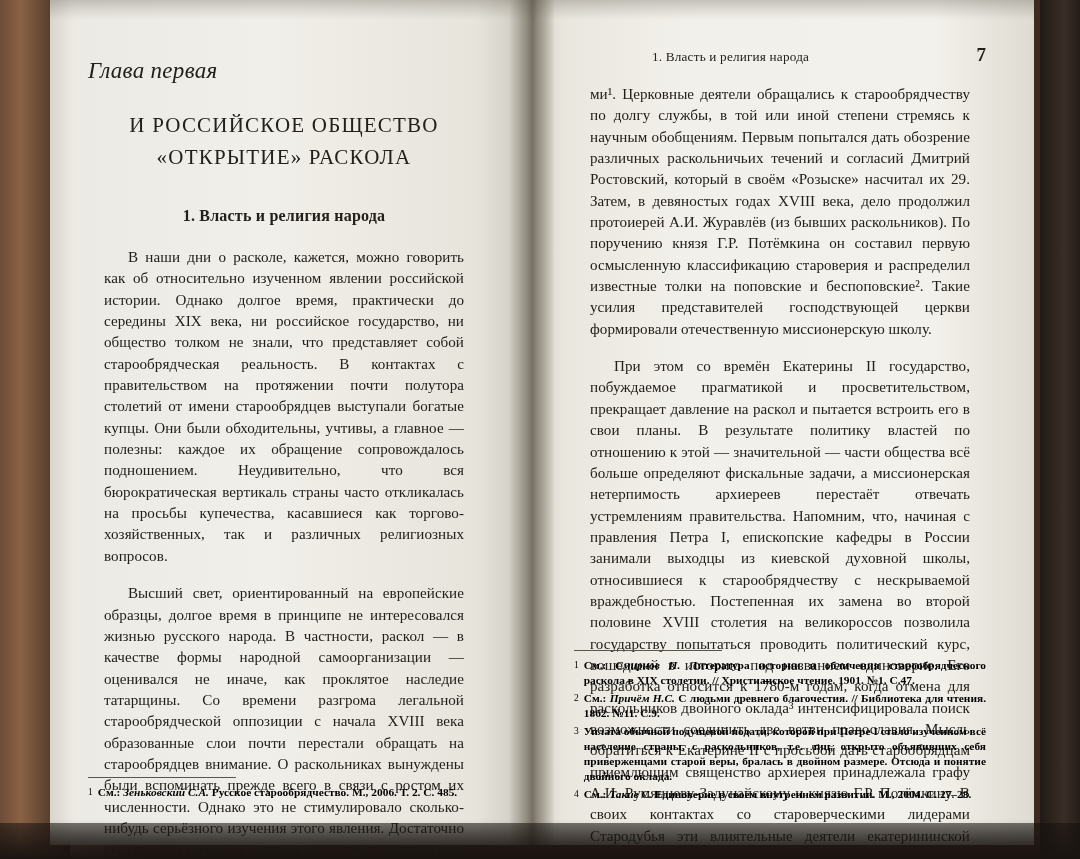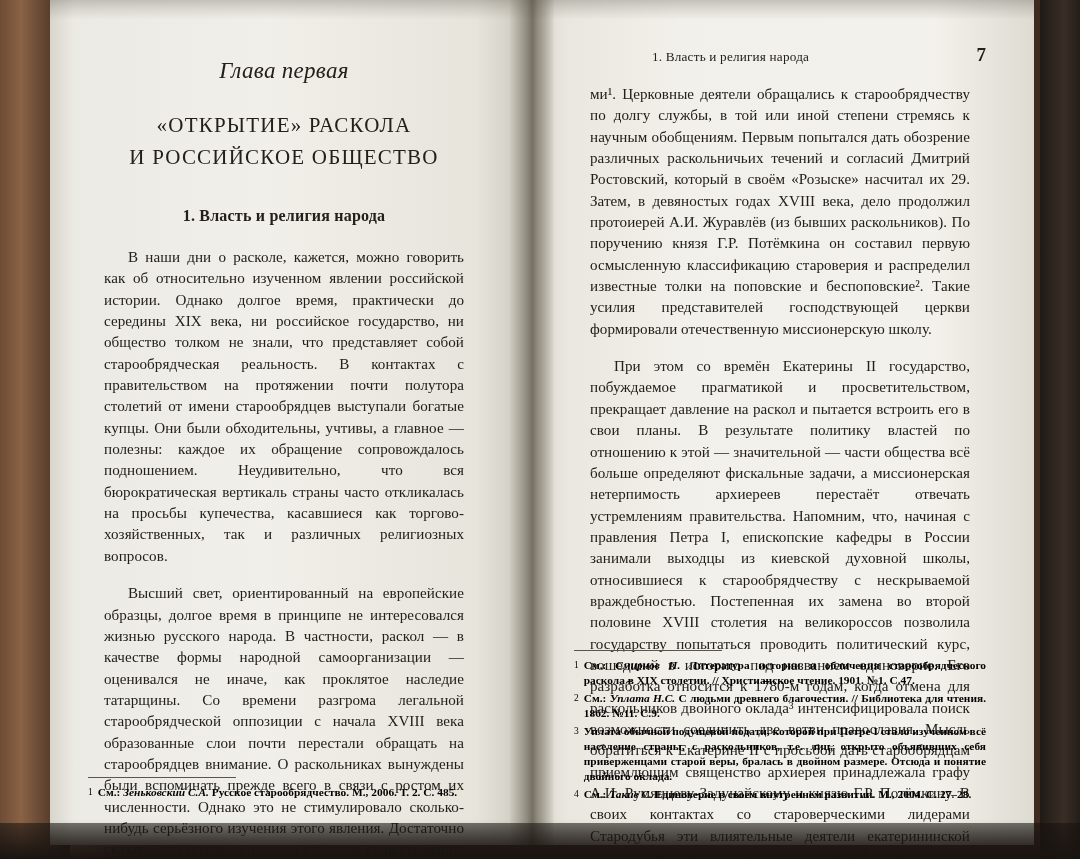--- a/index.html
+++ b/index.html
@@ -108,21 +108,20 @@
     margin-left: 78px;
     font-size: 13.2px;
   }
   .running-head .rh-page {
     font-size: 19px;
     font-weight: bold;
   }
 
   
   .chapter-label {
-    text-align: center;
     font-style: italic;
     font-size: 23px;
     margin: 0 0 26px 0;
     letter-spacing: 0.3px;
   }
   .chapter-title {
     text-align: center;
     font-size: 21px;
     line-height: 1.5;
     letter-spacing: 1.2px;
@@ -196,22 +195,22 @@
 
   <div class="book">
 
     <div class="page page-left">
       <div class="page-shadow-top"></div>
       <div class="page-shadow-bottom"></div>
 
       <div class="content content-left" style="left:38px; top:58px; width:392px;">
         <div class="chapter-label">Глава первая</div>
         <div class="chapter-title">
+          <div>И РОССИЙСКОЕ ОБЩЕСТВО</div>
           <div>«ОТКРЫТИЕ» РАСКОЛА</div>
-          <div>И РОССИЙСКОЕ ОБЩЕСТВО</div>
         </div>
         <div class="section-title">1. Власть и религия народа</div>
         <p class="body">В наши дни о расколе, кажется, можно говорить как об относительно изученном явлении российской истории. Однако долгое время, практически до середины XIX века, ни российское государство, ни общество толком не знали, что представляет собой старообрядческая реальность. В контактах с правительством на протяжении почти полутора столетий от имени старообрядцев выступали богатые купцы. Они были обходительны, учтивы, а главное — полезны: каждое их обращение сопровождалось подношением. Неудивительно, что вся бюрократическая вертикаль страны часто откликалась на просьбы купечества, касавшиеся как торгово-хозяйственных, так и различных религиозных вопросов.</p>
         <p class="body">Высший свет, ориентированный на европейские образцы, долгое время в принципе не интересовался жизнью русского народа. В частности, раскол — в качестве формы народной самоорганизации — оценивался не иначе, как проклятое наследие татарщины. Со времени разгрома легальной старообрядческой оппозиции с начала XVIII века образованные слои почти перестали обращать на старообрядцев внимание. О раскольниках вынуждены были вспоминать прежде всего в связи с ростом их численности. Однако это не стимулировало сколько-нибудь серьёзного изучения этого явления. Достаточно сказать, что почти за полтора столетия существования раскола в стране не вышло и сотни посвящённых ему книг и статей¹. Причём среди этих изданий преобладали богословские сочинения полемического характера, связанные с проблемами религиозного противостояния, а также различные «Доказательства», «Беседы», «Обличения» и т.д. Эта продукция синодальных типографий обычно активно скупалась и уничтожалась самими раскольника-</p>
       </div>
 
       <div class="footnotes footnotes-left" style="left:38px;">
         <div class="fn-rule"></div>
         <div class="footnote">
           <span class="fn-num">1</span>
@@ -236,21 +235,21 @@
       <div class="footnotes footnotes-right" style="left:40px; width:412px;">
         <div class="fn-rule"></div>
 
         <div class="footnote">
           <span class="fn-num">1</span>
           <span class="fn-text"><span>См.: </span><i>Смирнов П.</i><span> Литература истории и обличения старообрядческого раскола в XIX столетии. // Христианское чтение. 1901. №1. С.47.</span></span>
         </div>
 
         <div class="footnote">
           <span class="fn-num">2</span>
-          <span class="fn-text"><span>См.: </span><i>Уплата Н.С.</i><span> С людьми древнего благочестия. // Библиотека для чтения. 1862. №11. С.9.</span></span>
+          <span class="fn-text"><span>См.: </span><i>Причём Н.С.</i><span> С людьми древнего благочестия. // Библиотека для чтения. 1862. №11. С.9.</span></span>
         </div>
 
         <div class="footnote">
           <span class="fn-num">3</span>
           <span class="fn-text"><span>Уплата обычной подушевой подати, которой при Петре I стало изученном всё население страны, с раскольников, т.е. лиц, открыто объявивших себя приверженцами старой веры, бралась в двойном размере. Отсюда и понятие двойного оклада.</span></span>
         </div>
 
         <div class="footnote">
           <span class="fn-num">4</span>
           <span class="fn-text"><span>См.: </span><i>Такие С.</i><span> Единоверие в своём внутреннем развитии. М., 2004. С. 27–28.</span></span>

